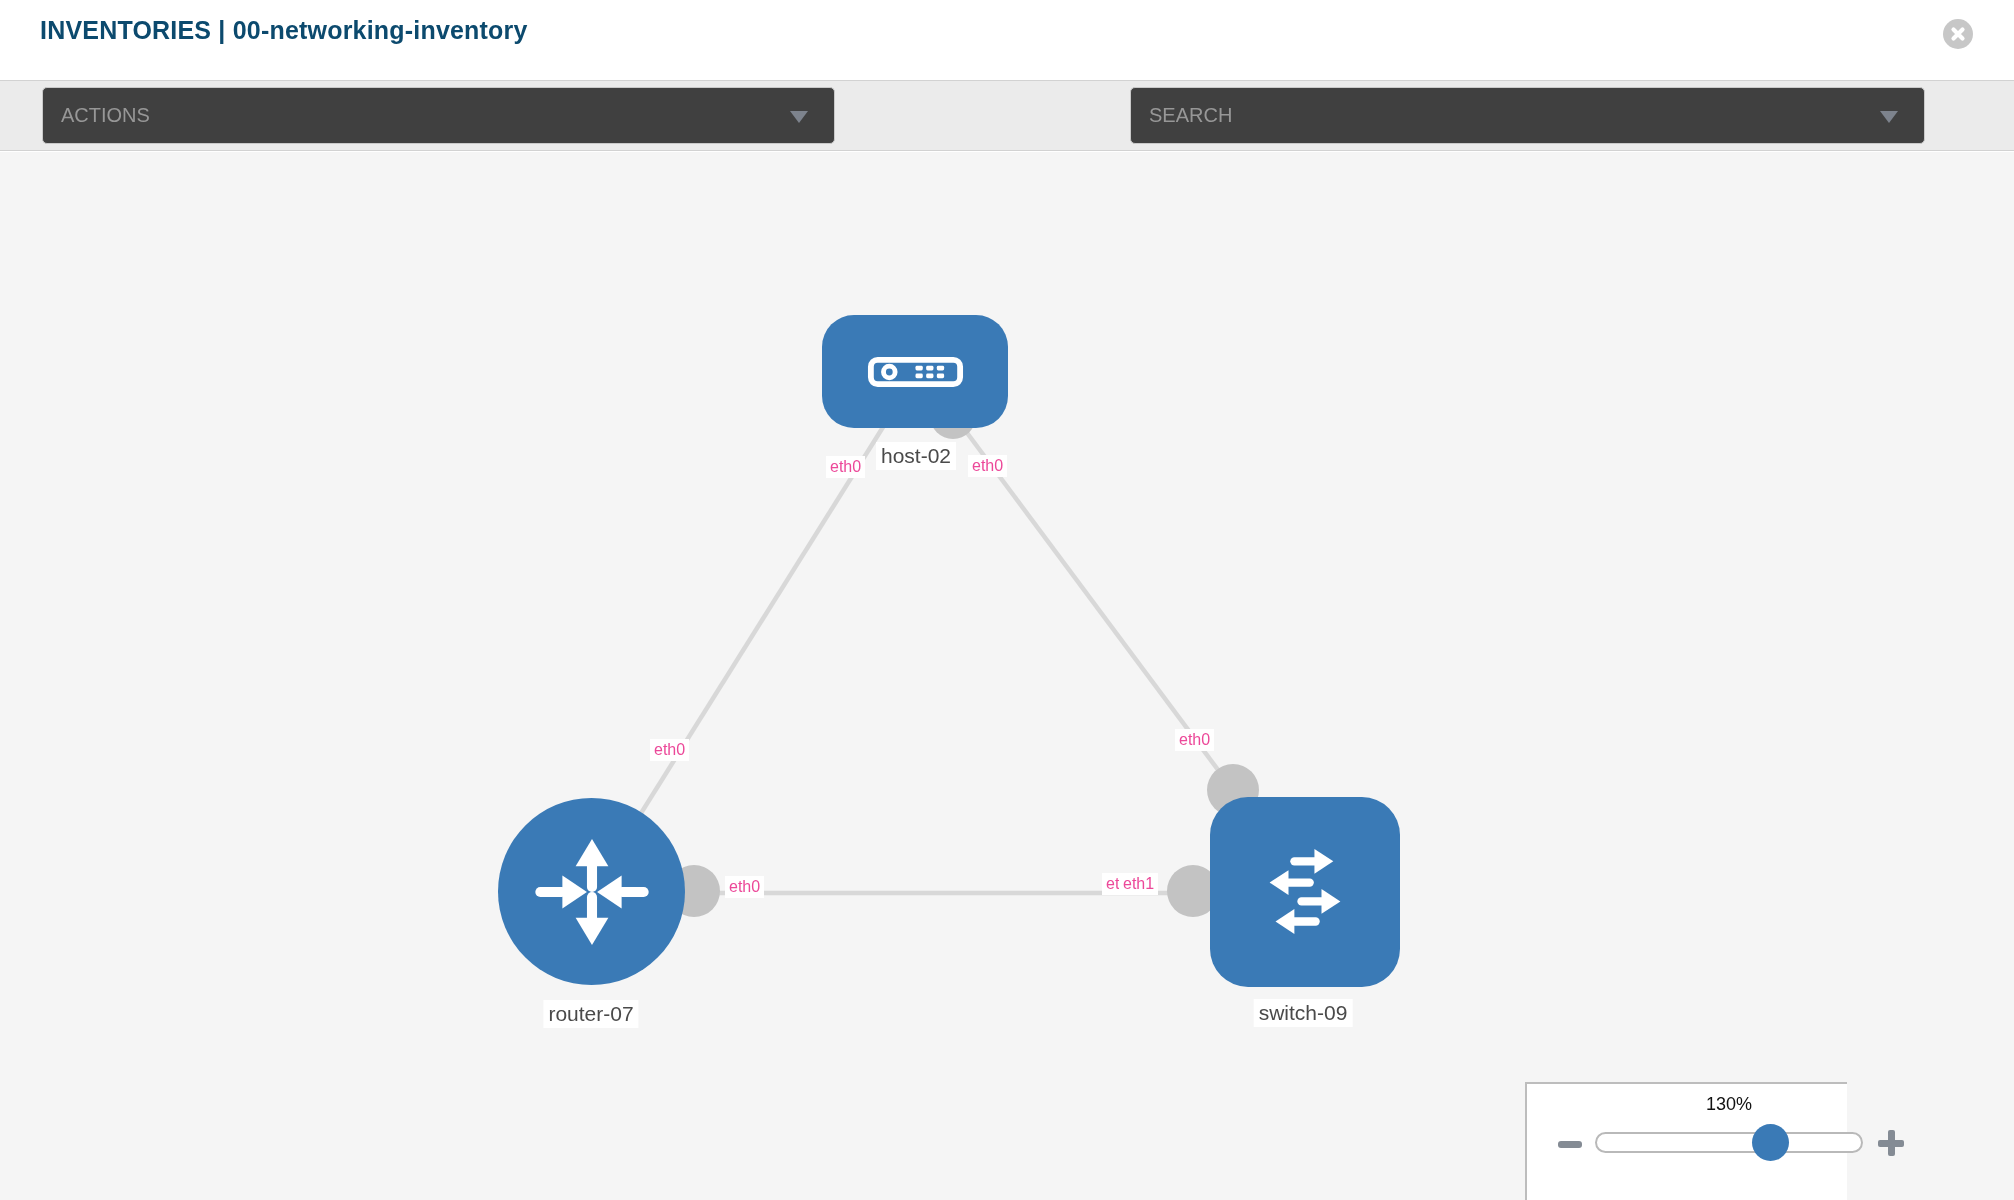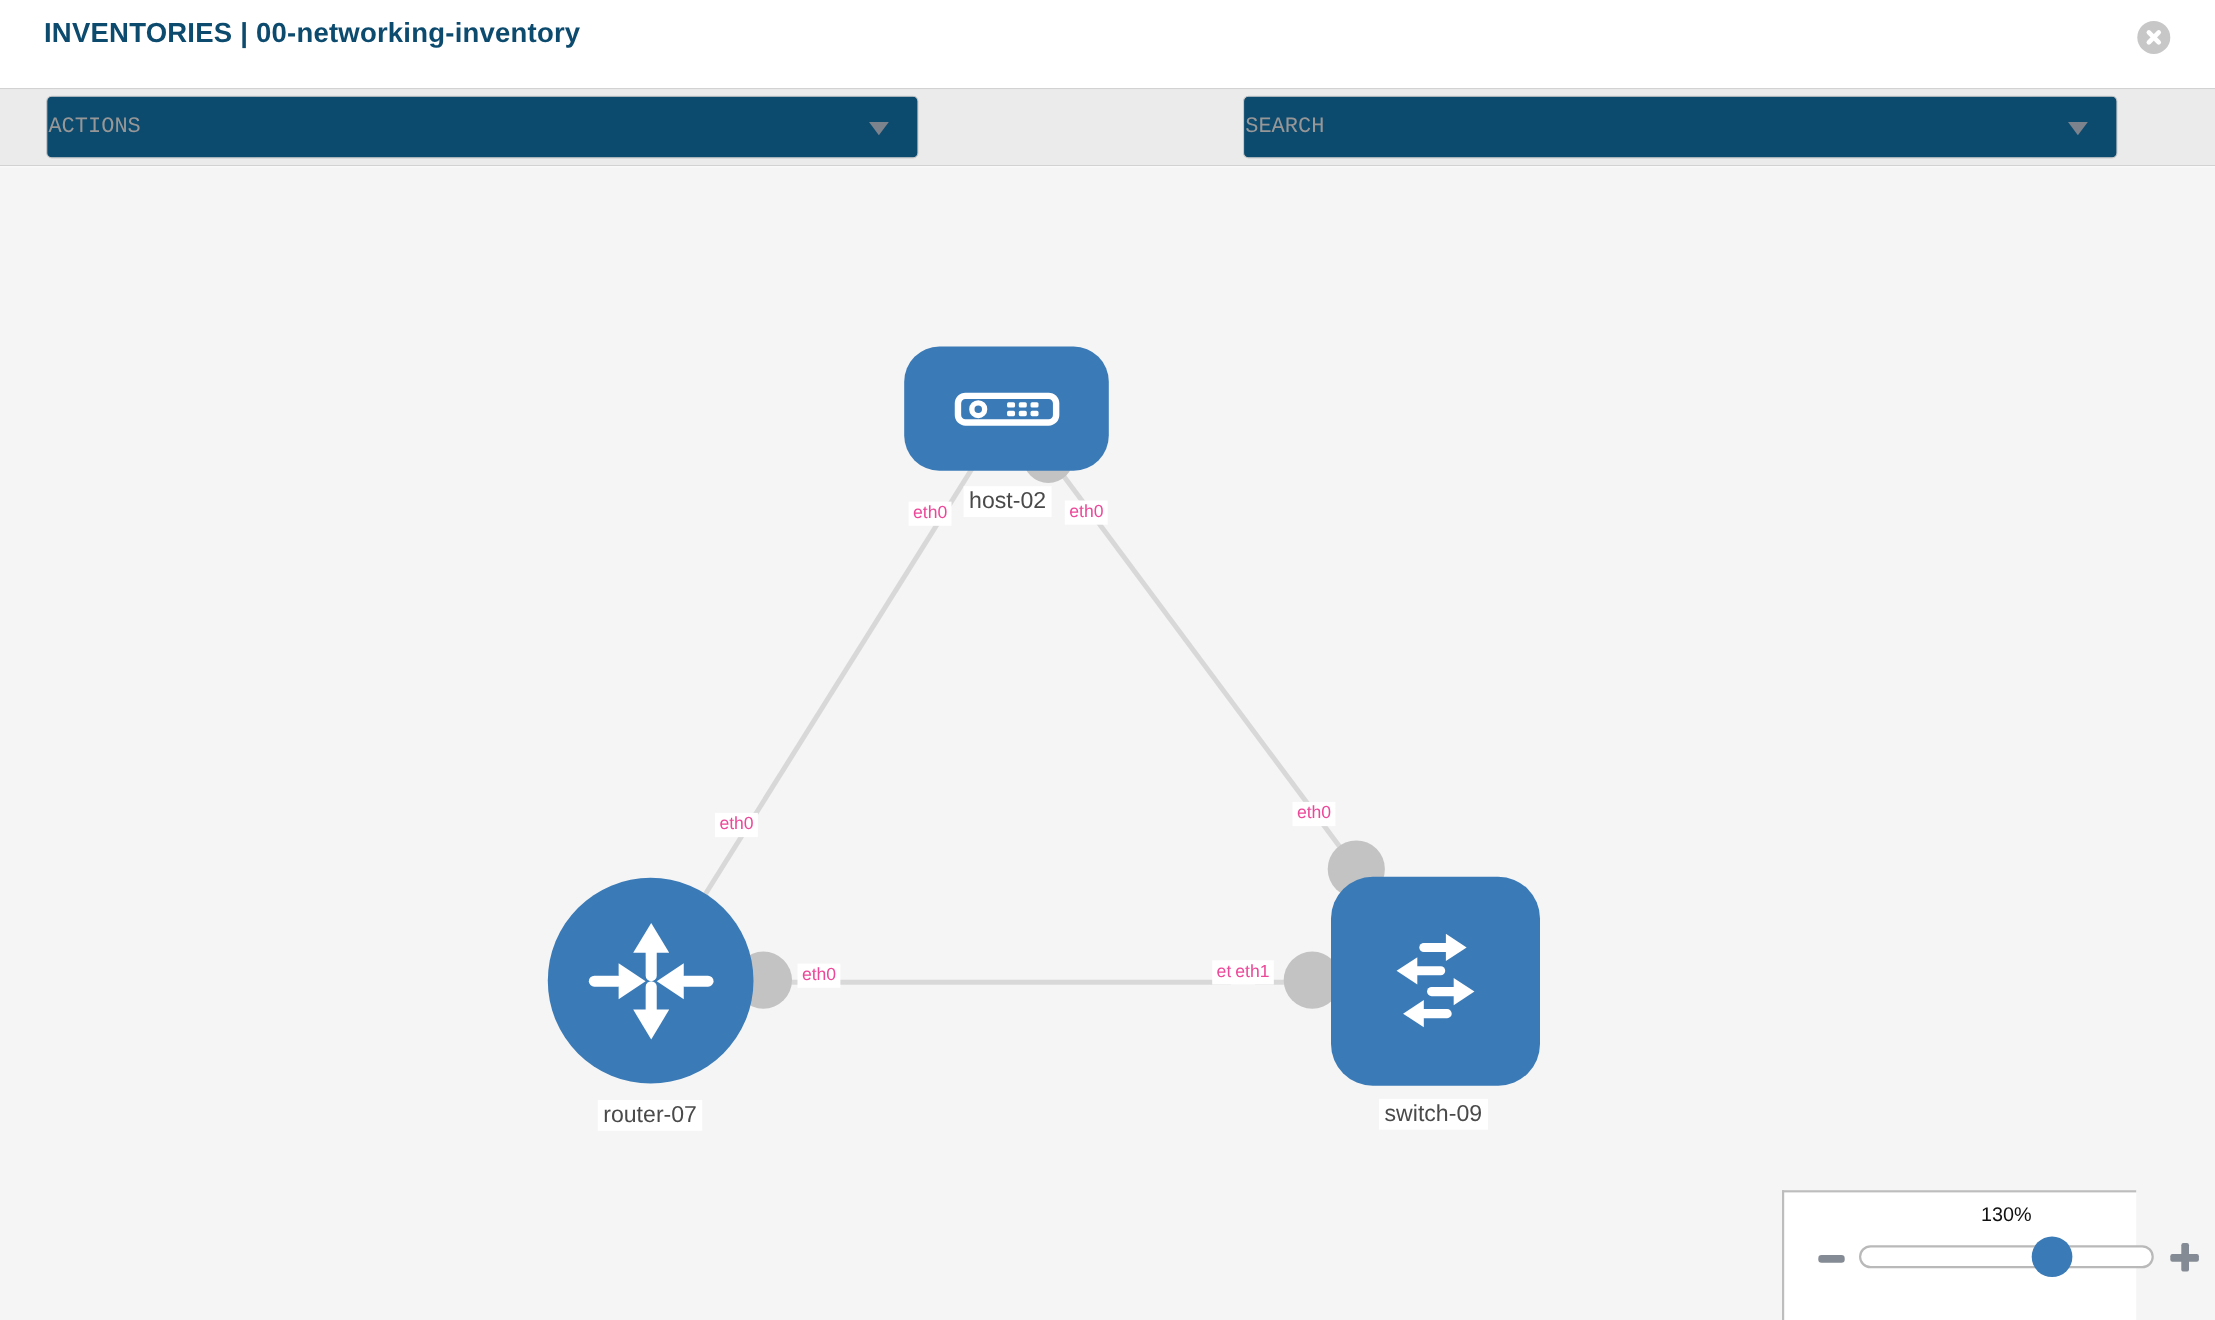--- a/index.html
+++ b/index.html
@@ -11,23 +11,23 @@
   .header { position:absolute; left:0; top:0; width:2014px; height:80px; background:#fff; }
   .page-title { position:absolute; left:40px; top:16px; font-size:25px; font-weight:bold;
     color:#0c4a6e; letter-spacing:.2px; }
   .close-btn { position:absolute; left:1943px; top:19px; width:30px; height:30px;
     border-radius:50%; background:#c7c7c7; display:flex; align-items:center;
     justify-content:center; cursor:pointer; }
 
   
   .toolbar { position:absolute; left:0; top:80px; width:2014px; height:71px;
     background:#ebebeb; border-top:1px solid #d2d2d2; border-bottom:1px solid #d2d2d2; }
-  .select { position:absolute; top:6px; height:57px; background:#0c4a6e;
+  .select { position:absolute; top:6px; height:57px; background:#404040;
     border:1px solid #c9c9c9; border-radius:5px; display:flex; align-items:center;
-    font-size:20px; color:#979797; padding-left:1px; cursor:pointer;font-family:Liberation Mono, monospace; }
+    font-size:20px; color:#979797; padding-left:18px; cursor:pointer; }
   .select.actions { left:42px; width:793px; }
   .select.search  { left:1130px; width:795px;text-align:right; }
   .caret { position:absolute; right:26px; top:23px; width:0; height:0;
     border-left:9px solid transparent; border-right:9px solid transparent;
     border-top:12px solid #7d838d; }
   .iconbtn { position:absolute; top:99px; background:none; border:none; cursor:pointer; }
   .iconbtn.wrench { left:1051px; }
   .iconbtn.key    { left:1118px; }
 
   
@@ -48,21 +48,21 @@
     padding:2px 4px; white-space:nowrap; }
   .if-host-left   { left:826px;  top:304px; }
   .if-host-right  { left:968px;  top:303px; }
   .if-router-top  { left:650px;  top:587px; }
   .if-switch-top  { left:1175px; top:577px; }
   .if-router-right{ left:725px;  top:724px; }
   .if-sw-under    { left:1102px; top:721px; }
   .if-sw-over     { left:1119px; top:721px; }
 
   
-  .zoom-panel { position:absolute; left:1620px; top:1082px; width:322px; height:118px;
+  .zoom-panel { position:absolute; left:1525px; top:1082px; width:322px; height:118px;
     background:#fff; border-left:2px solid #bdbdbd; border-top:2px solid #bdbdbd;padding-left:26px; }
   .zoom-level { position:absolute; left:68px; top:10px; width:268px; text-align:center;
     font-size:18px; color:#111; }
   .zoom-minus { position:absolute; left:29px; top:46px; width:28px; height:28px;
     cursor:pointer; }
   .zoom-minus .bar { position:absolute; left:2px; top:11px; width:24px; height:7px;
     background:#848b94; border-radius:3px; }
   .zoom-track { position:absolute; left:68px; top:48px; width:268px; height:21px;
     background:#fff; border:2px solid #b9b9b9; border-radius:11px; cursor:pointer; }
   .zoom-knob { position:absolute; left:155px; top:-10px; width:37px; height:37px;

